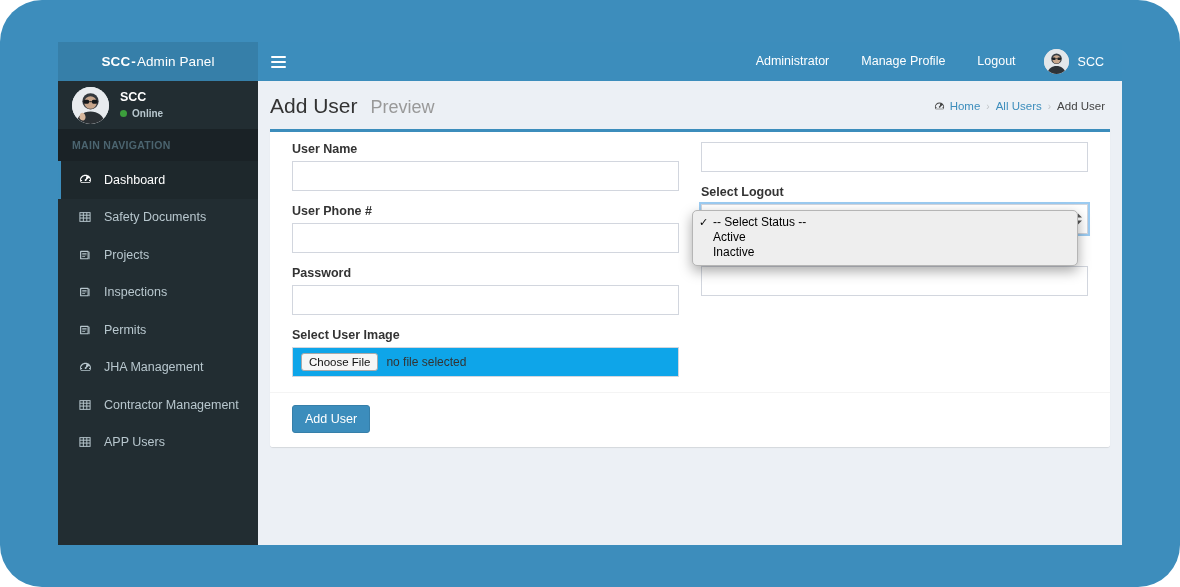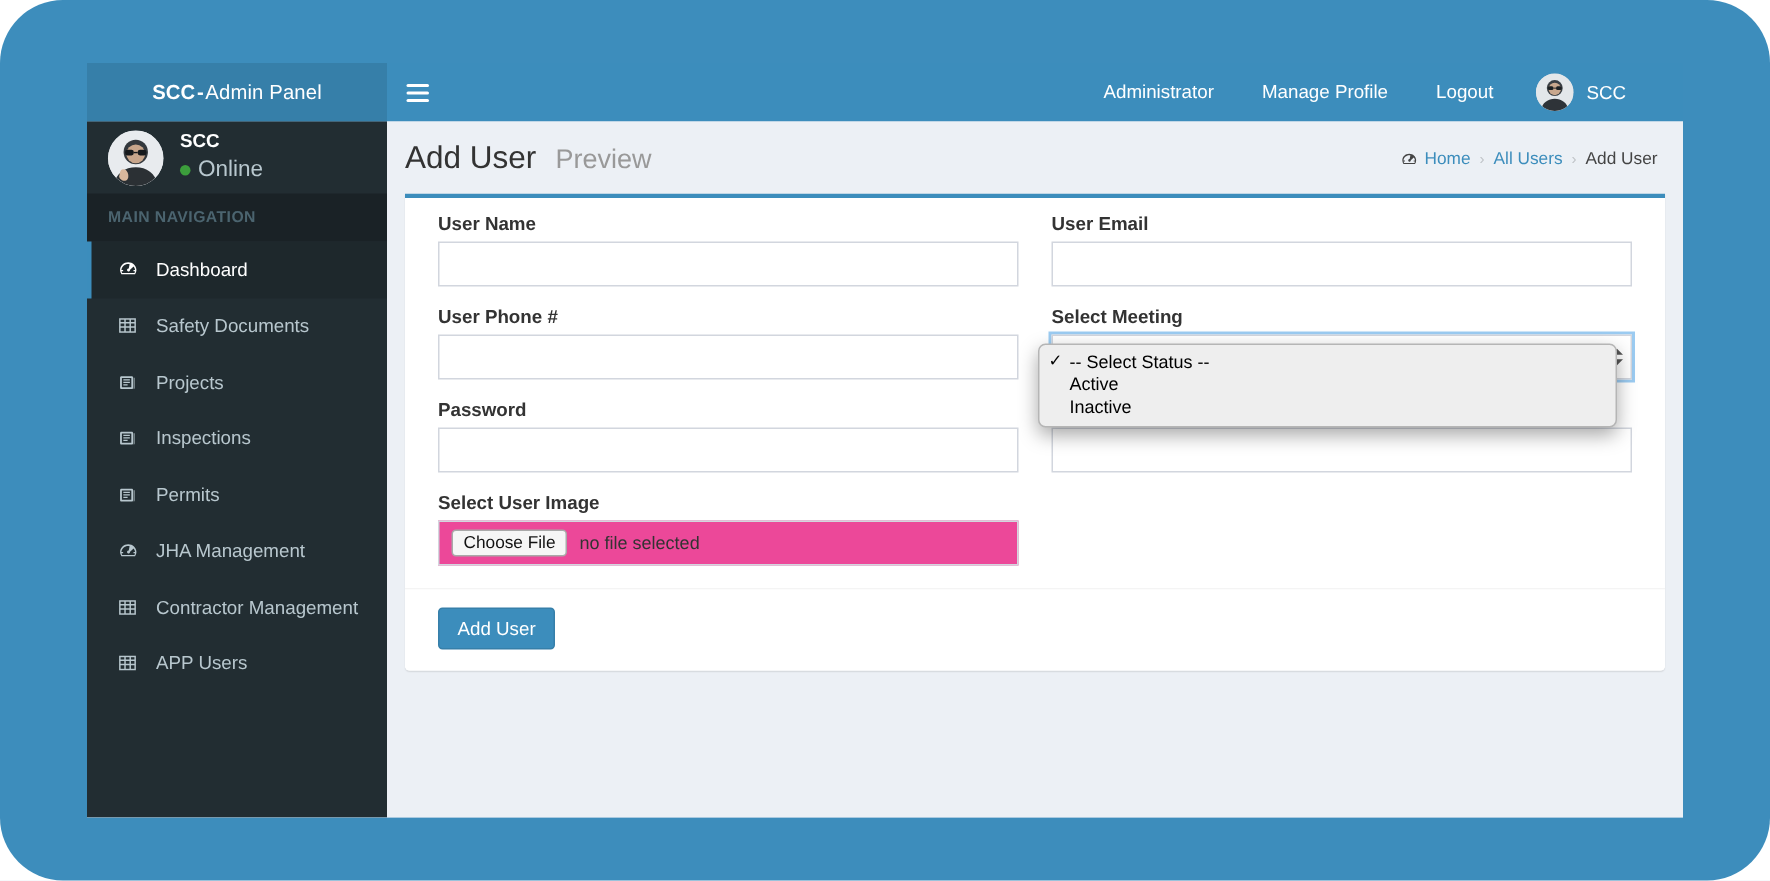--- a/index.html
+++ b/index.html
@@ -59,21 +59,21 @@
     cursor: pointer;
   }
   .sidebar-toggle .bars { width: 15px; }
   .sidebar-toggle .bars i {
     display: block; height: 2px; background: #fff;
     margin-bottom: 3px; border-radius: 1px;
   }
   .sidebar-toggle .bars i:last-child { margin-bottom: 0; }
 
   .navbar-right {
-    position: absolute; right: 24px; top: 0;
+    position: absolute; right: 4px; top: 0;
     height: 39px; display: flex; align-items: center;
   }
   .nav-link {
     color: #ffffff; font-size: 12.5px;
     padding: 0 16px; line-height: 39px;
     text-decoration: none; cursor: pointer; white-space: nowrap;
   }
   .nav-user {
     display: flex; align-items: center;
     padding: 0 14px 0 12px; cursor: pointer;
@@ -103,21 +103,21 @@
     width: 37px; height: 37px; border-radius: 50%;
     overflow: hidden; flex: none; background: #d8dde2;
     margin-right: 11px;
   }
   .user-panel .up-info { line-height: 1.25; }
   .user-panel .up-name {
     color: #ffffff; font-size: 12.5px; font-weight: bold;
     display: block; margin-bottom: 2px;
   }
   .user-panel .up-status {
-    color: #b8c7ce; font-size: 15px; display: flex; align-items: center;
+    color: #b8c7ce; font-size: 10px; display: flex; align-items: center; font-weight: bold;
   }
   .dot-online {
     width: 7px; height: 7px; border-radius: 50%;
     background: #3c9e3c; display: inline-block; margin-right: 5px;
   }
 
   .nav-header {
     color: #4b646f; font-size: 10.5px; font-weight: bold;
     letter-spacing: .3px;
     padding: 10px 14px 10px 14px;
@@ -198,21 +198,21 @@
     display: block; width: 100%; height: 30px;
     padding: 6px 10px;
     font-size: 12.5px; font-family: "Liberation Sans", sans-serif;
     color: #555555; background: #ffffff;
     border: 1px solid #d2d6de; border-radius: 0;
     outline: none;
   }
   .file-control {
     display: flex; align-items: center;
     width: 100%; height: 30px;
-    border: 1px solid #d2d6de; background: #ec4899;
+    border: 1px solid #d2d6de; background: #0ea5e9;
     padding: 0 8px;
   }
   .choose-file-btn {
     font-size: 11.5px; font-family: "Liberation Sans", sans-serif;
     color: #111; background: #f6f6f6;
     border: 1px solid #a9a9a9; border-radius: 3px;
     padding: 1px 7px; cursor: pointer; line-height: 1.3;
   }
   .file-name { font-size: 12px; color: #333333; margin-left: 8px; }
 
@@ -493,26 +493,25 @@
                   <label>Select User Image</label>
                   <div class="file-control">
                     <span class="choose-file-btn">Choose File</span>
                     <span class="file-name">no file selected</span>
                   </div>
                 </div>
               </div>
 
               <div class="col">
                 <div class="form-group">
-                  <label>User Email</label>
                   <input class="form-control" type="text" value="" placeholder="" style="">
                 </div>
 
                 <div class="form-group">
-                  <label>Select Meeting</label>
+                  <label>Select Logout</label>
                   <div class="select-wrap">
                     <div class="select-face">
                       <span class="select-spinner">
                         <i class="ar up"></i>
                           <i class="ar dn"></i>
                       </span>
                     </div>
 
                     <div class="select-menu">
                       <div class="opt">

